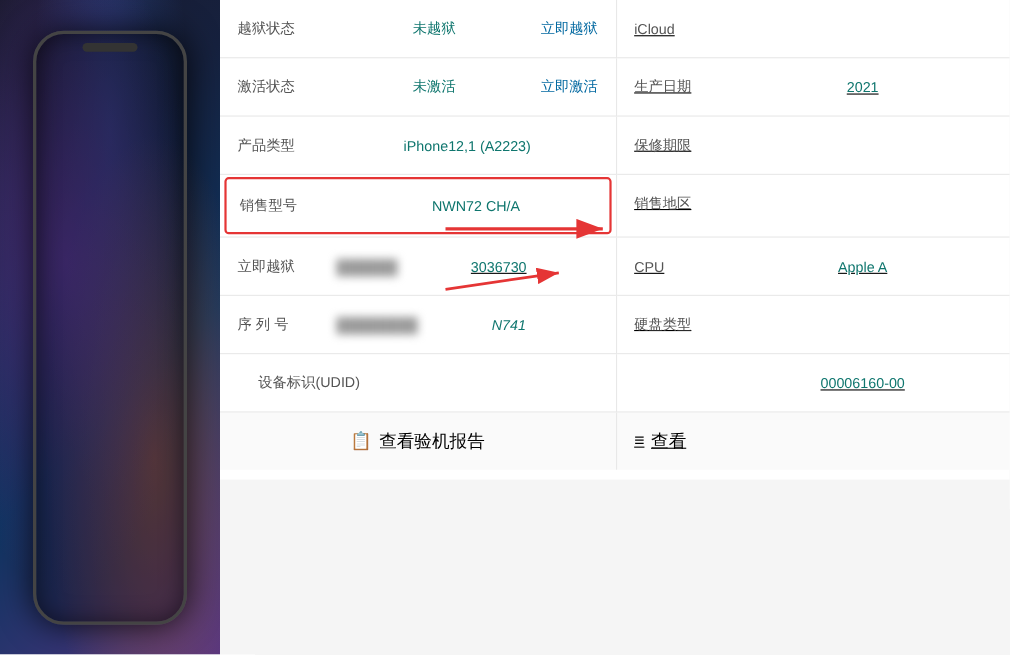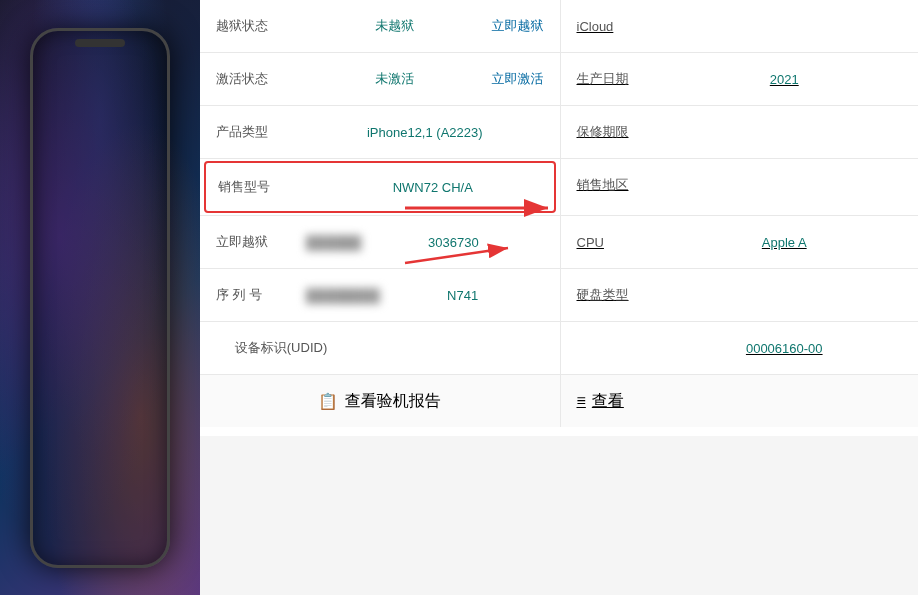--- a/index.html
+++ b/index.html
@@ -251,39 +251,39 @@
               <span class="label">销售地区</span>
               <span class="value"></span>
             </div>
           </td>
         </tr>
 
         <tr>
           <td class="left-section">
             <div class="row-inner">
               <span class="label">立即越狱</span>
-              <div class="value-with-link" style="justify-content:flex-end; gap:2px;">
+              <div class="value-with-link" style="justify-content:flex-end; gap:2px;text-decoration:underline;">
                 <span class="blurred">██████</span>
                 <span class="value">3036730</span>
               </div>
             </div>
           </td>
           <td class="right-section">
             <div class="row-inner">
               <span class="label">CPU</span>
               <span class="value">Apple A</span>
             </div>
           </td>
         </tr>
 
         <tr>
           <td class="left-section">
             <div class="row-inner">
               <span class="label">序 列 号</span>
-              <div class="value-with-link" style="justify-content:flex-end; gap:2px;">
+              <div class="value-with-link" style="justify-content:flex-end; gap:2px;font-style:italic;">
                 <span class="blurred">████████</span>
                 <span class="value">N741</span>
               </div>
             </div>
           </td>
           <td class="right-section">
             <div class="row-inner">
               <span class="label">硬盘类型</span>
               <span class="value"></span>
             </div>

